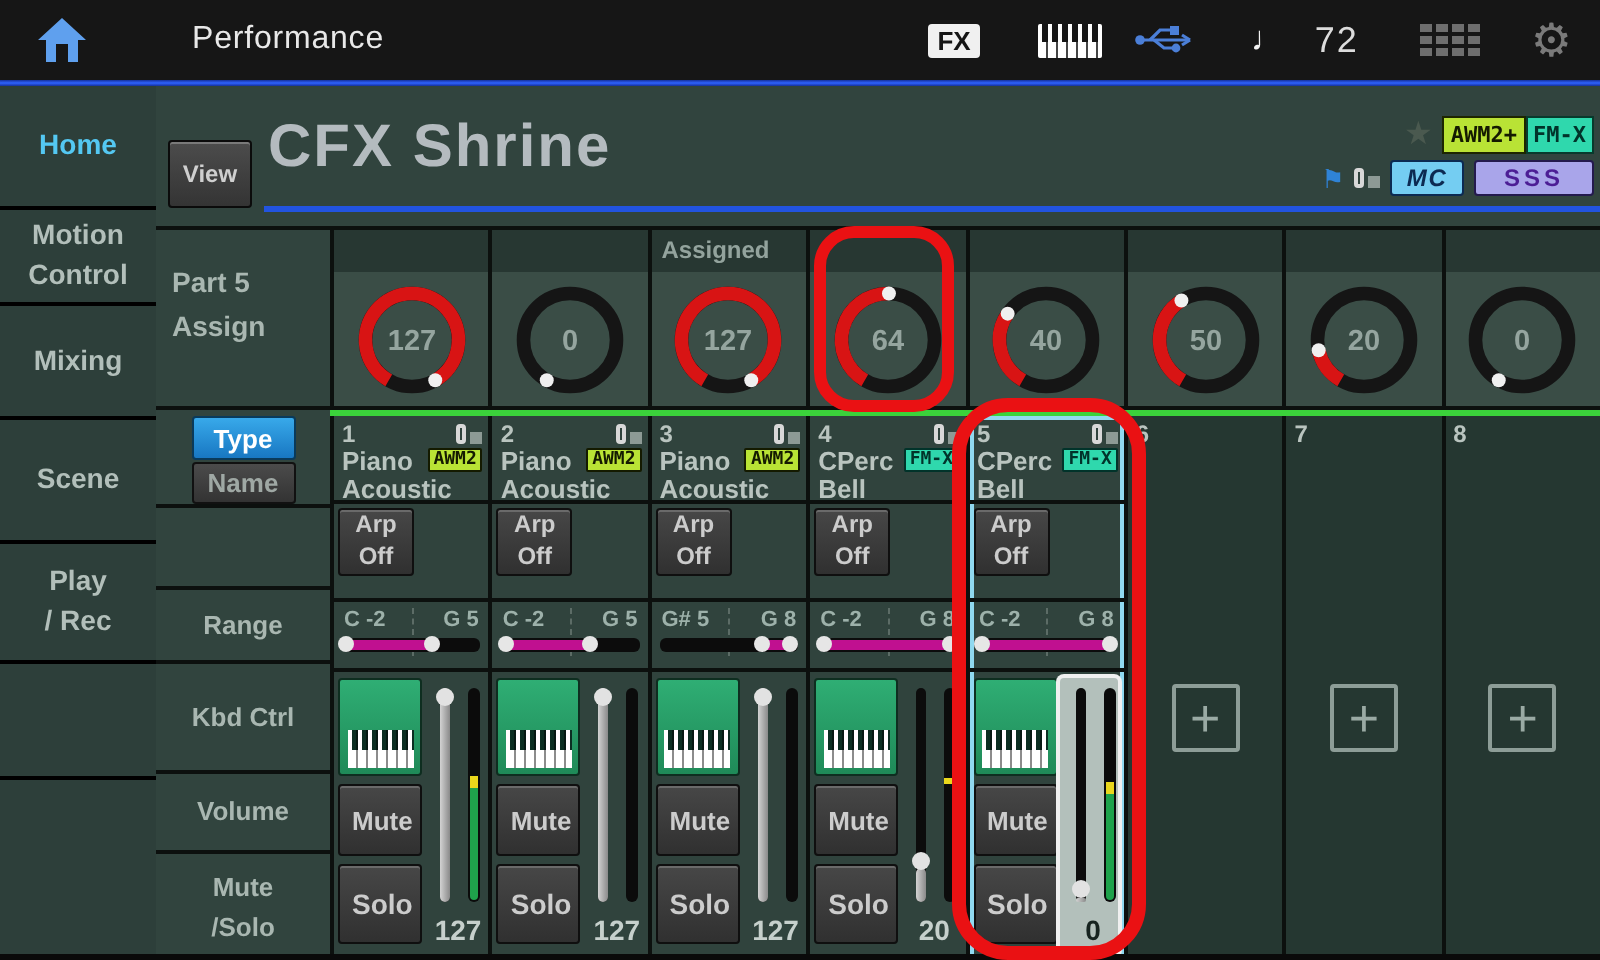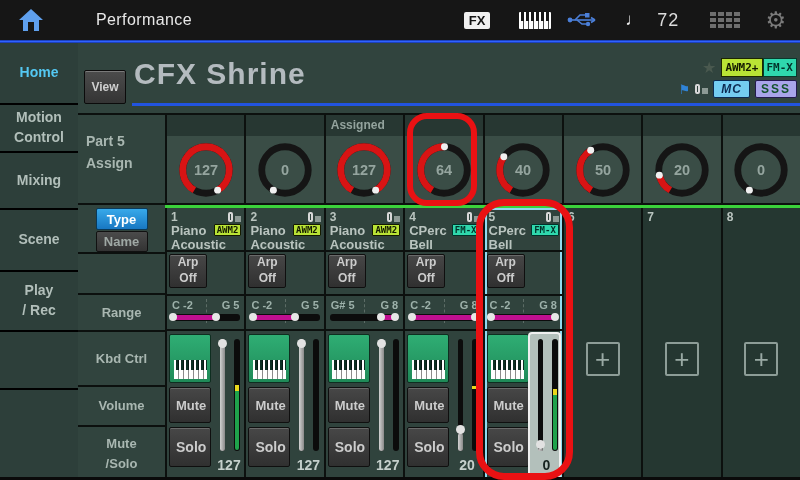--- a/index.html
+++ b/index.html
@@ -44,21 +44,21 @@
   .star{color:#4a594f;font-size:16px;line-height:1;}
   .awm-badge{display:flex;font-family:"DejaVu Sans Mono",monospace;font-weight:700;font-size:11px;line-height:1.4;}
   .awm-a{background:#b9e335;color:#141a00;padding:1px 3px;border:1px solid #1d2600;}
   .awm-f{background:#2fd8ad;color:#01332a;padding:1px 3px;border:1px solid #083a2c;}
   .flag{color:#2f83d6;font-size:13px;line-height:1;}
   .ind-icon{display:inline-flex;align-items:flex-end;gap:2px;}
   .ind-icon .ia{width:5px;height:10px;border:2px solid #d8d8d8;border-radius:2px;display:block;}
   .ind-icon .ib{width:6px;height:6px;background:#8d9a95;display:block;}
   .mc-badge{background:#74cdf2;color:#0c2a52;font-weight:800;font-style:italic;font-size:12px;padding:1px 7px;
     border:1px solid #0c2a52;border-radius:2px;letter-spacing:1px;}
-  .sss-badge{background:#a9a5ea;color:#14532d;font-weight:800;font-size:12px;padding:1px 5px;
+  .sss-badge{background:#a9a5ea;color:#4c1d95;font-weight:800;font-size:12px;padding:1px 14px;
     border:1px solid #241a4e;border-radius:2px;letter-spacing:2px;}
 
   
   .knob-row{height:92px;display:flex;border-top:2px solid #0c100e;border-bottom:2px solid #0c100e;flex:none;}
   .knob-label{width:87px;color:#a9b7b1;font-weight:700;font-size:14px;padding:16px 0 0 8px;line-height:1.55;}
   .knob-cells{flex:1;display:flex;border-left:2px solid #0c100e;background:#3a4d46;}
   .knob-cell{flex:1;border-right:2px solid #0c100e;display:flex;flex-direction:column;}
   .knob-cell:last-child{border-right:none;}
   .cell-strip{height:21px;background:#273732;color:#93a39d;font-weight:700;font-size:12px;padding:3px 0 0 5px;}
   .knob-wrap{flex:1;display:flex;align-items:center;justify-content:center;cursor:pointer;}
@@ -84,21 +84,21 @@
   .ph{height:44px;border-bottom:2px solid #0c100e;padding:2px 3px 0 4px;flex:none;cursor:pointer;}
   .empty .ph{border-bottom:none;}
   .ph-top{display:flex;justify-content:space-between;align-items:center;height:13px;}
   .p-num{color:#b9c4bf;font-size:12px;font-weight:700;}
   .ph-name{display:flex;justify-content:space-between;align-items:flex-start;margin-top:1px;}
   .p-name,.ph-name2{color:#b9c4bf;font-size:13px;font-weight:700;line-height:1.1;}
   .engine-badge{font-family:"DejaVu Sans Mono",monospace;font-size:9px;font-weight:700;padding:0 2px;border-radius:1px;}
   .engine-awm2{background:#b9e335;color:#141a00;border:1px solid #141a00;}
   .engine-fmx{background:#2fd8ad;color:#01332a;border:1px solid #01332a;}
 
-  .p-arp{height:44px;border-bottom:2px solid #0c100e;padding:2px 0 0 2px;flex:none;}
+  .p-arp{height:49px;border-bottom:2px solid #0c100e;padding:2px 0 0 2px;flex:none;}
   .gbtn{background:linear-gradient(#474747,#303030);border:1px solid #0f0f0f;box-shadow:inset 0 1px 0 #6a6a6a;
     color:#cccccc;font-weight:700;border-radius:2px;cursor:pointer;}
   .arp-btn{width:38px;height:34px;font-size:12px;line-height:1.3;padding:0;}
 
   .p-range{height:35px;border-bottom:2px solid #0c100e;position:relative;padding:2px 4px 0 4px;flex:none;cursor:pointer;}
   .rng-dash{position:absolute;left:50%;top:3px;height:24px;border-left:1px dashed #5c6c66;}
   .rng-notes{display:flex;justify-content:space-between;color:#9db1aa;font-size:11px;font-weight:700;padding:1px 1px;position:relative;}
   .range-track{position:relative;height:7px;background:#0c0c0c;border-radius:3px;margin-top:2px;}
   .range-fill{position:absolute;top:1px;bottom:1px;background:#c01090;}
   .range-dot{position:absolute;top:-1px;width:8px;height:8px;border-radius:50%;background:#e6e6e6;}

